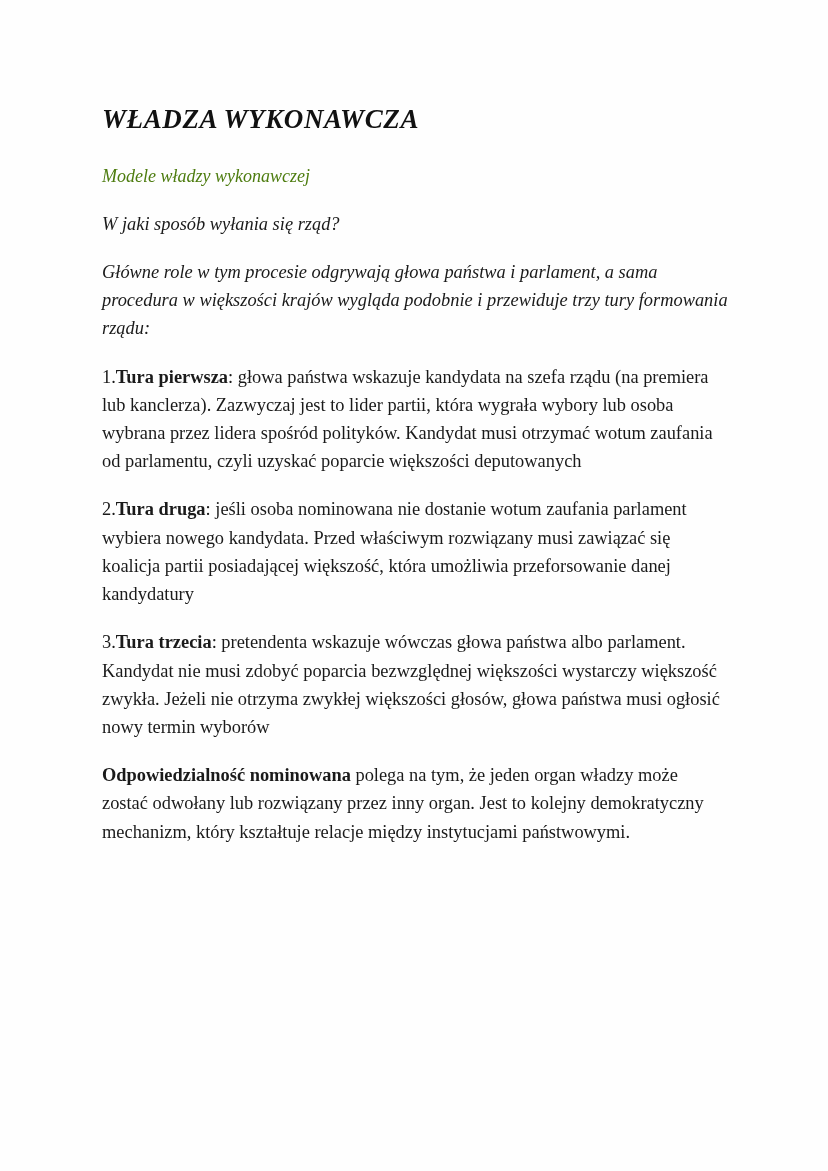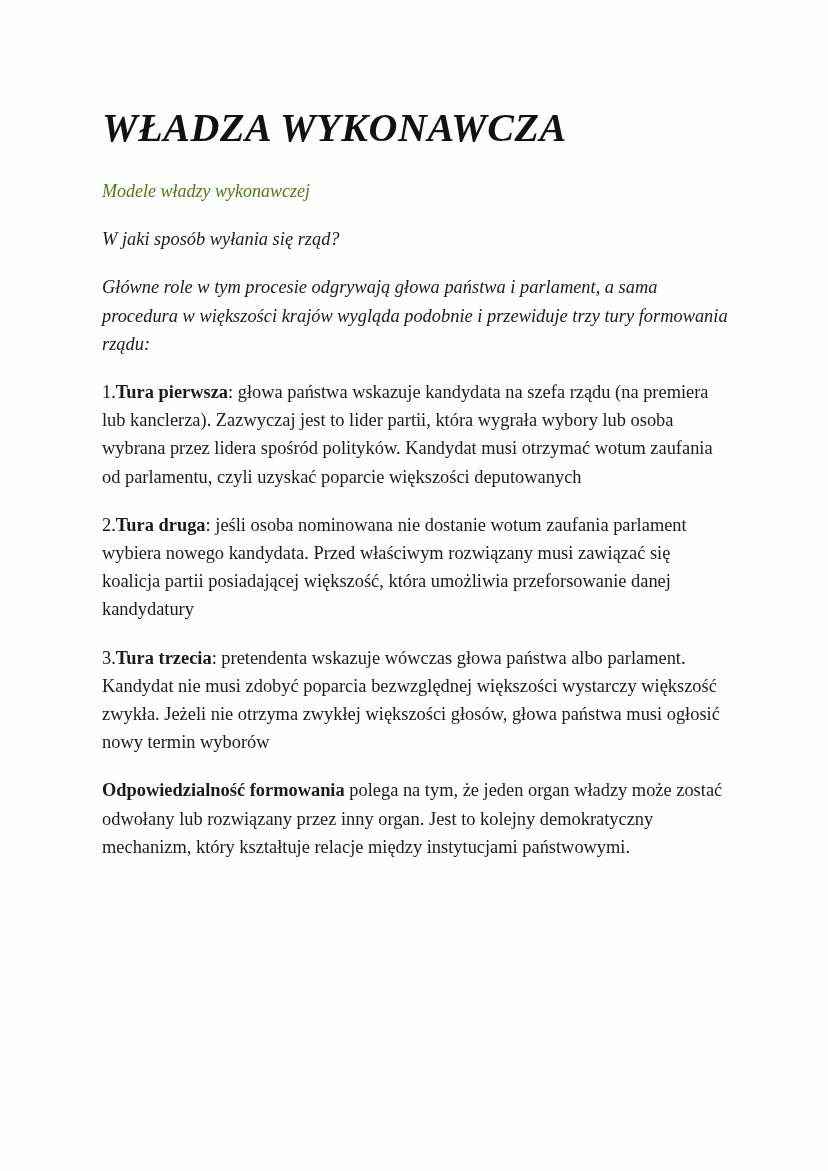--- a/index.html
+++ b/index.html
@@ -21,21 +21,21 @@
     width: 828px;
     height: 1171px;
     background: #fefefe;
     box-sizing: border-box;
     padding: 104px 100px 0 102px;
   }
   .doc {
     width: 626px;
   }
   h1.doc-title {
-    font-size: 40px;
+    font-size: 27px;
     font-weight: bold;
     font-style: italic;
     letter-spacing: 0.6px;
     margin: 0 0 0 0;
     padding: 0;
     line-height: 1.18;
     color: #111111;
   }
   .subtitle {
     font-size: 18px;
@@ -91,18 +91,18 @@
     <p class="para">
       <span class="num">2.</span><span class="runin-bold">Tura druga</span><span>: jeśli osoba nominowana nie dostanie wotum zaufania parlament wybiera nowego kandydata. Przed właściwym rozwiązany musi zawiązać się koalicja partii posiadającej większość, która umożliwia przeforsowanie danej kandydatury</span>
     </p>
 
     <p class="para">
       <span class="num">3.</span><span class="runin-bold">Tura trzecia</span><span>: pretendenta wskazuje wówczas głowa państwa albo parlament. Kandydat nie musi zdobyć poparcia bezwzględnej większości wystarczy większość zwykła. Jeżeli nie otrzyma zwykłej większości głosów, głowa państwa musi ogłosić nowy termin wyborów</span>
     </p>
 
 
     <p class="para">
-      <span class="lead">Odpowiedzialność formowania</span><span> polega na tym, że jeden organ władzy może zostać odwołany lub rozwiązany przez inny organ. Jest to kolejny demokratyczny mechanizm, który kształtuje relacje między instytucjami państwowymi.</span>
+      <span class="lead">Odpowiedzialność nominowana</span><span> polega na tym, że jeden organ władzy może zostać odwołany lub rozwiązany przez inny organ. Jest to kolejny demokratyczny mechanizm, który kształtuje relacje między instytucjami państwowymi.</span>
     </p>
 
 
   </div>
 </div>
 
 </body></html>

